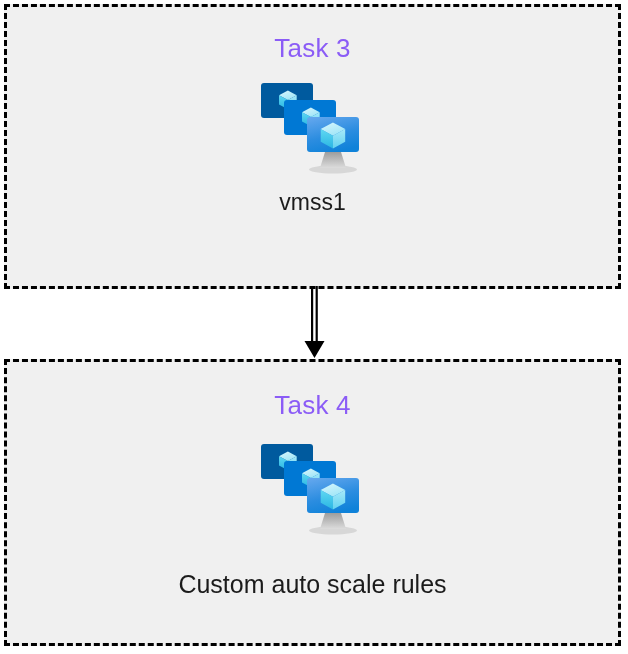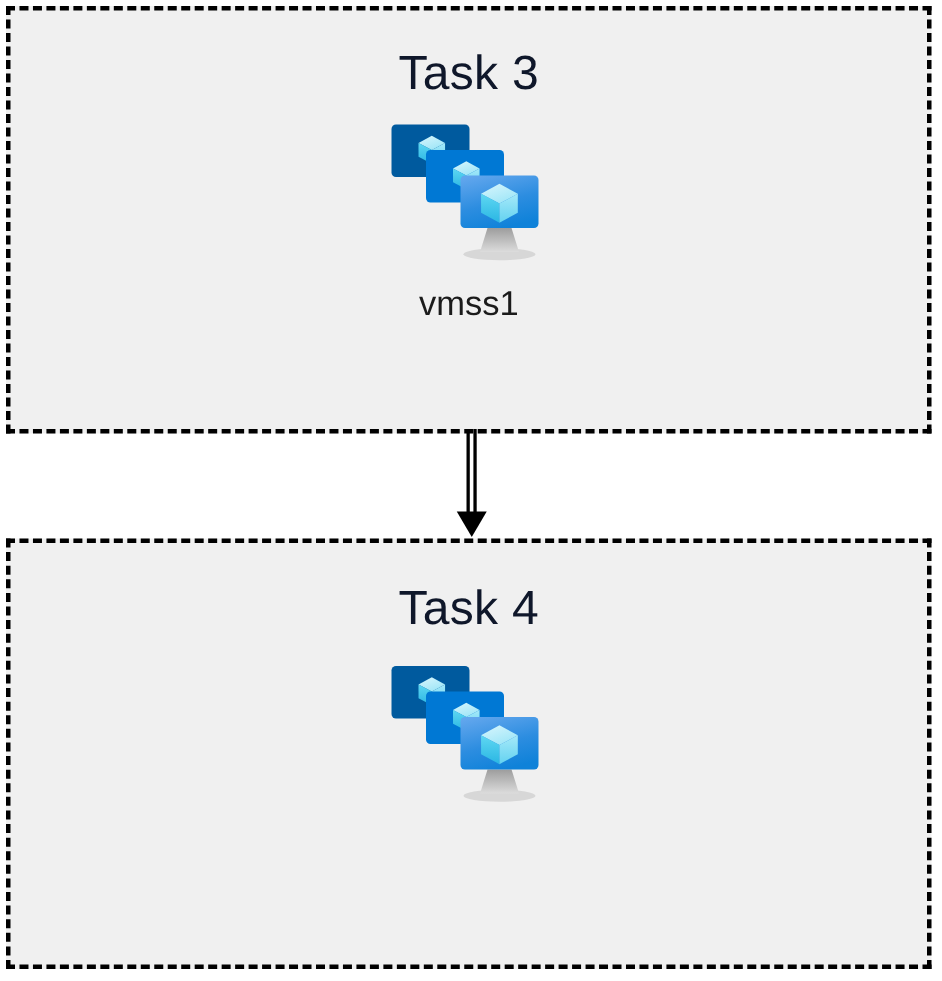--- a/index.html
+++ b/index.html
@@ -40,22 +40,22 @@
     height: 285px;
   }
   #task-box-4 {
     left: 4px;
     top: 359px;
     width: 617px;
     height: 287px;
   }
 
   .task-title {
-    color: #0f172a;
-    font-size: 32px;
+    color: #8b5cf6;
+    font-size: 26px;
     line-height: 30px;
     letter-spacing: 0.2px;
     margin-top: 26px;
     white-space: nowrap;
   }
   #task-box-4 .task-title {
     margin-top: 28px;
   }
 
   
@@ -233,15 +233,16 @@
 
         <rect x="54" y="40" width="52" height="35" rx="3" fill="url(#frontGrad4)"></rect>
         <g transform="translate(67,45.5) scale(0.72)">
           <polygon points="18,0 35,9.2 18,18.4 1,9.2" fill="url(#cubeTop4)"></polygon>
           <polygon points="1,9.2 18,18.4 18,36 1,26.8" fill="url(#cubeLeft4)"></polygon>
           <polygon points="35,9.2 18,18.4 18,36 35,26.8" fill="url(#cubeRight4)"></polygon>
         </g>
       </svg>
     </div>
 
+    <div id="autoscale-label">Custom auto scale rules</div>
   </div>
 
 </div>
 
 </body></html>

